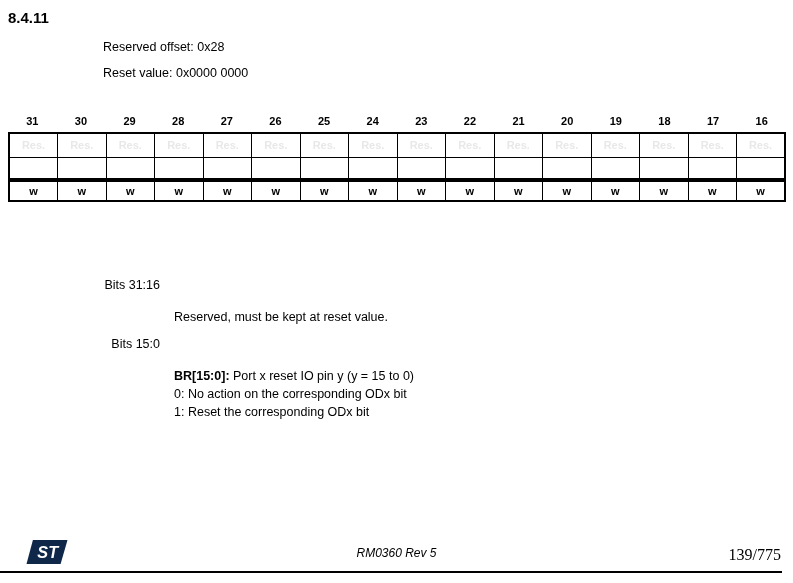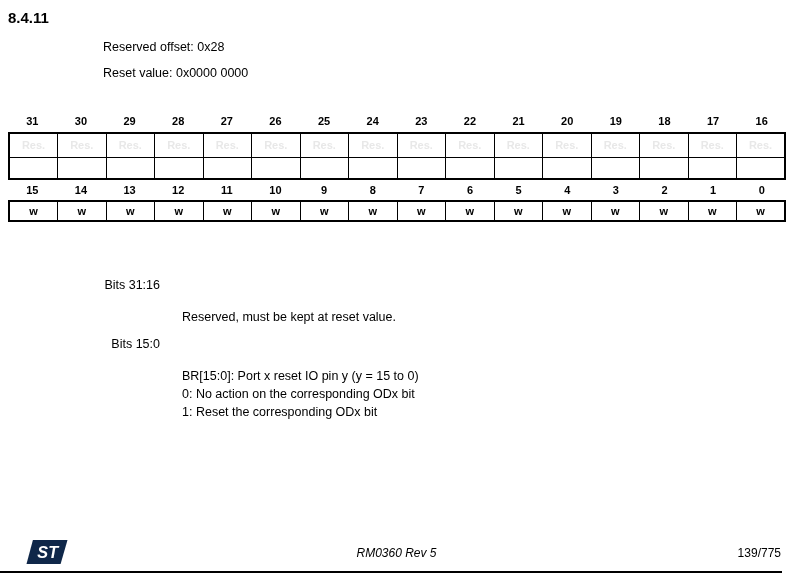--- a/index.html
+++ b/index.html
@@ -26,29 +26,29 @@
   table.grid td { border:1px solid #000; text-align:center; font-size:11px; padding:0; overflow:hidden; }
   tr.res-row   { height:24px; }
   tr.res-row td { color:#e8e8e8; font-weight:bold; }
   tr.blank-row { height:22px; }
   tr.field-row { height:24px; }
   tr.access-row { height:20px; }
   tr.access-row td { font-weight:bold; }
 
   
   .desc { position:absolute; top:276px; left:100px; width:660px; font-size:12.5px; line-height:18px; }
-  .desc-row { display:flex; margin-bottom:9px;gap:8px; }
+  .desc-row { display:flex; margin-bottom:9px; }
   .desc-label { width:60px; text-align:right; flex:none; }
   .desc-body { margin-left:14px;margin-top:32px; }
-  .bold { font-weight:normal; }
+  .bold { font-weight:bold; }
 
   
   .logo { position:absolute; left:26px; top:539px; width:42px; height:26px; }
   .docref  { position:absolute; top:546px; left:0; width:793px; text-align:center; font-size:12px;font-style:italic; }
-  .pagenum { position:absolute; top:546px; right:12px; font-size:12px; }
+  .pagenum { position:absolute; top:546px; right:12px; font-size:16px;font-family:Liberation Serif, serif; }
   .rule { position:absolute; top:571px; left:0; width:782px; height:2px; background:#000; }
 </style>
 </head>
 <body>
 
 <div class="page">
 
   <div class="heading">
     <div class="num">8.4.11</div>
   </div>
@@ -111,38 +111,20 @@
         <td></td>
         <td></td>
         <td></td>
         <td></td>
         <td></td>
         <td></td>
       </tr>
     </tbody>
       </table>
 
-    <div class="bitnums second">
-      <span>15</span>
-      <span>14</span>
-      <span>13</span>
-      <span>12</span>
-      <span>11</span>
-      <span>10</span>
-      <span>9</span>
-      <span>8</span>
-      <span>7</span>
-      <span>6</span>
-      <span>5</span>
-      <span>4</span>
-      <span>3</span>
-      <span>2</span>
-      <span>1</span>
-      <span>0</span>
-    </div>
 
     <table class="grid">
       <tbody>
       <tr class="access-row">
         <td>w</td>
         <td>w</td>
         <td>w</td>
         <td>w</td>
         <td>w</td>
         <td>w</td>

